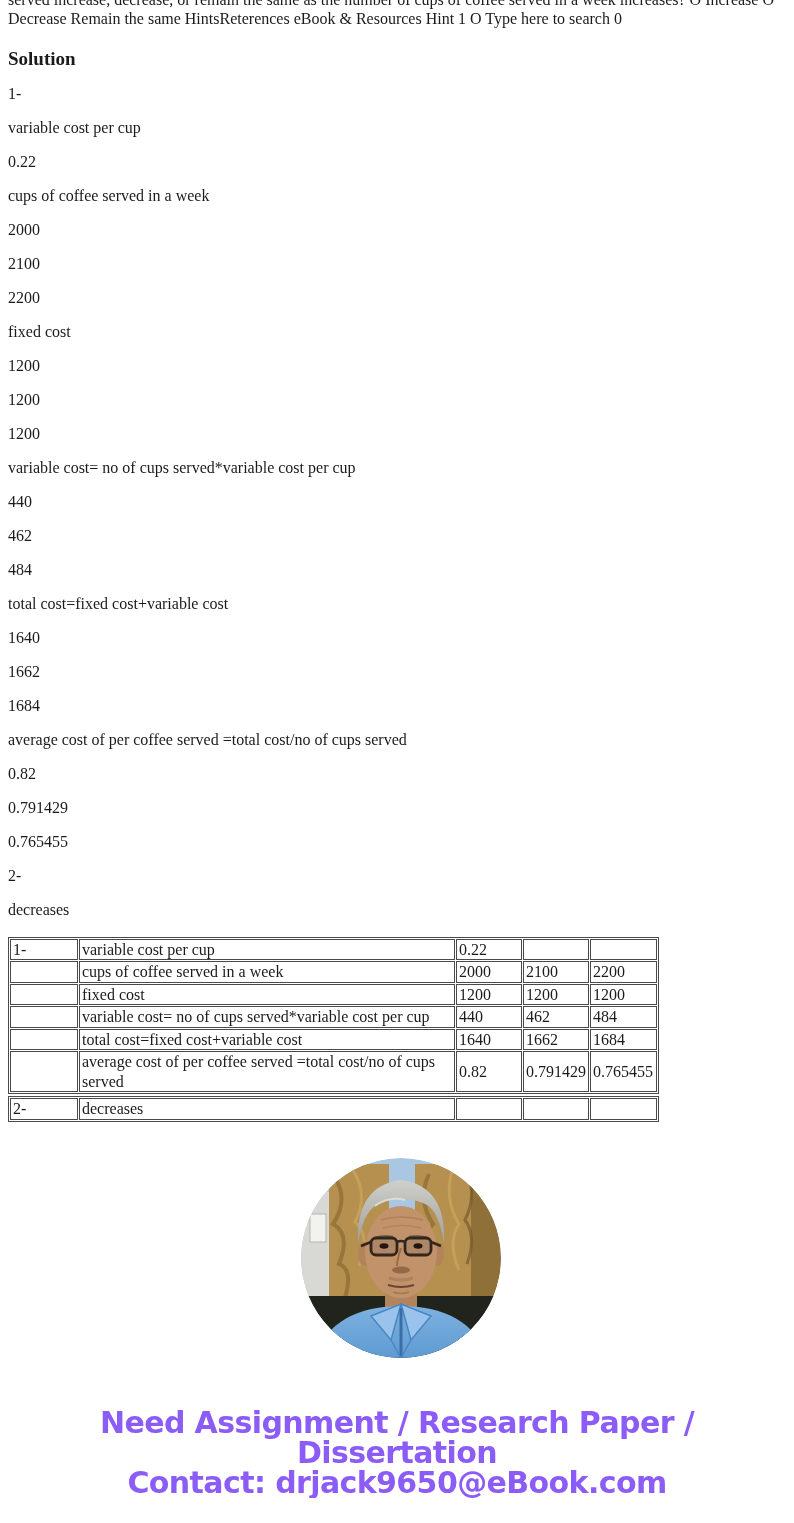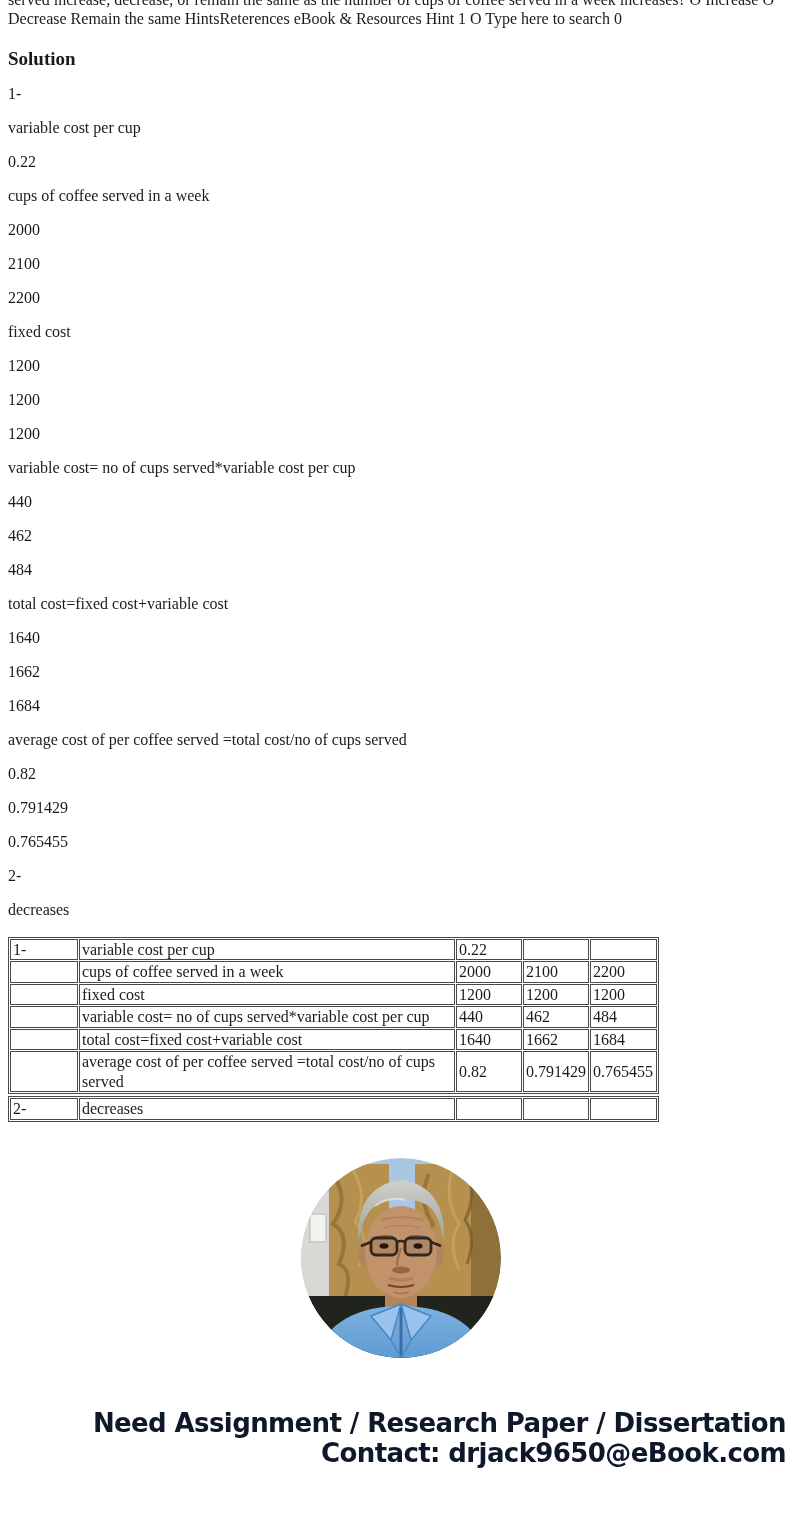--- a/index.html
+++ b/index.html
@@ -51,27 +51,27 @@
     height: 200px;
     border-radius: 50%;
     overflow: hidden;
     margin: 36px auto 0 auto;
     position: relative;
     left: 4px;
   }
   .photo-wrap svg { display: block; width: 200px; height: 200px; }
   .footer {
     margin-top: 50px;
-    text-align: right;
+    text-align: center;
     font-family: "DejaVu Sans", sans-serif;
     font-weight: bold;
-    font-size: 26px;
+    font-size: 30px;
     line-height: 30px;
     letter-spacing: -0.6px;
-    color: #0f172a;
+    color: #8b5cf6;
   }
 </style>
 </head>
 <body>
 
 <div class="content">
 
   <div>
     <div class="intro-line">served increase, decrease, or remain the same as the number of cups of coffee served in a week increases? O Increase O</div>
     <div class="intro-line">Decrease Remain the same HintsReterences eBook &amp; Resources Hint 1 O Type here to search 0</div>

